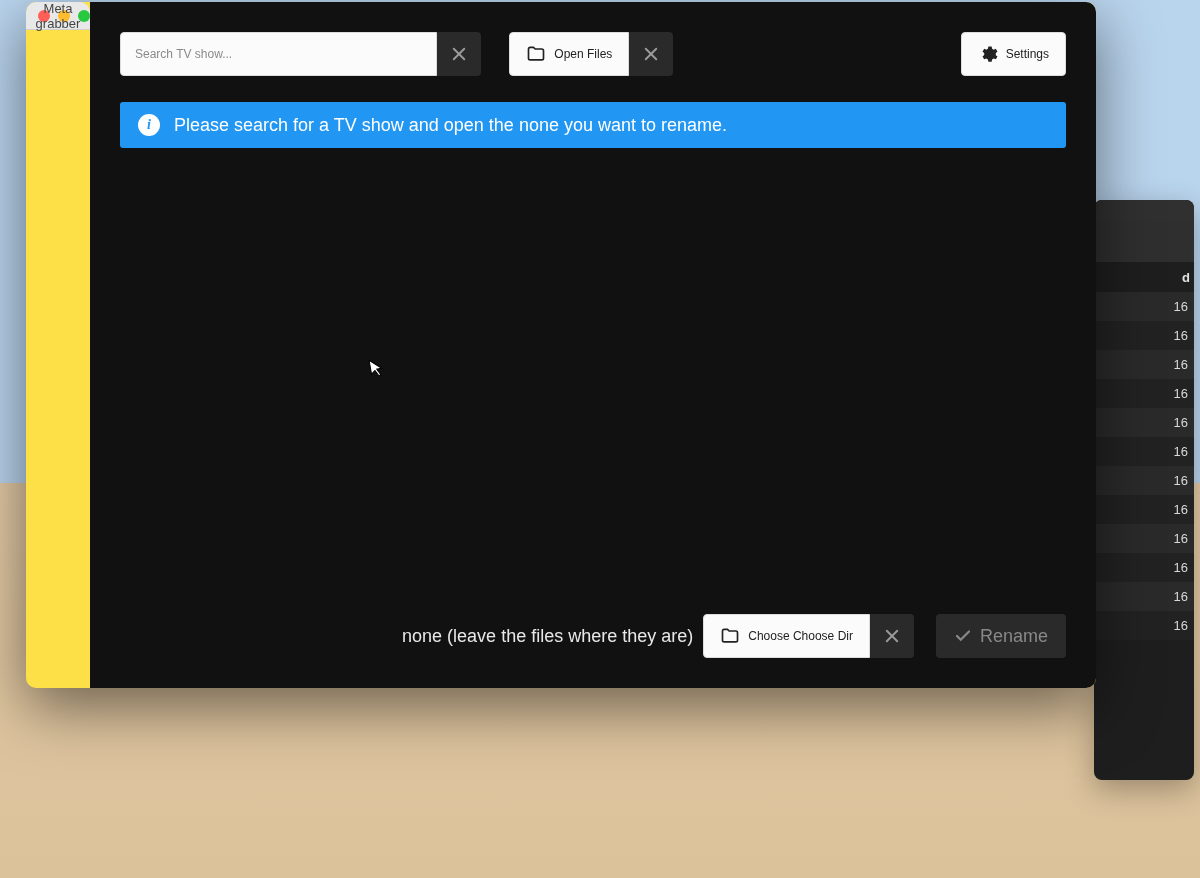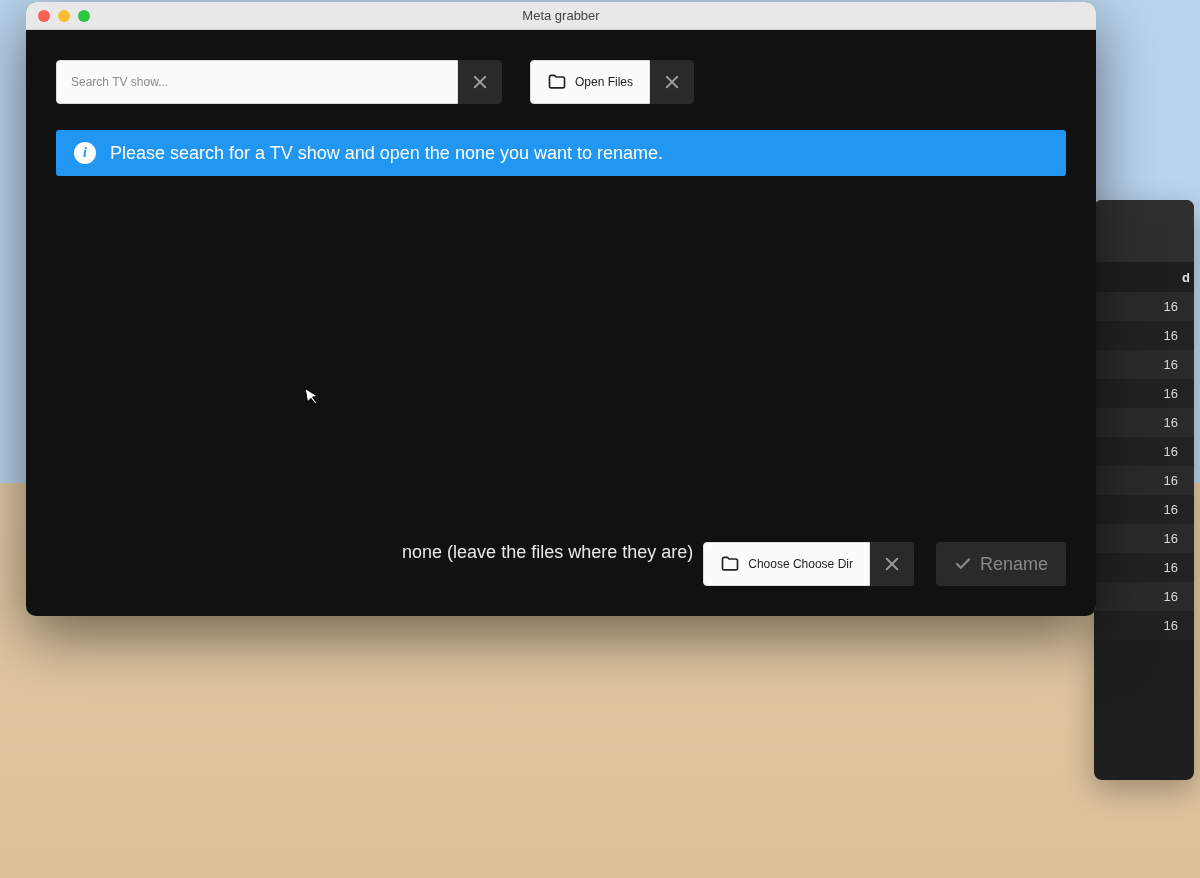--- a/index.html
+++ b/index.html
@@ -24,48 +24,48 @@
 }
 .bg-header {
   height: 22px;
   background: #303030;
 }
 .bg-row {
   height: 29px;
   display: flex;
   align-items: center;
   justify-content: flex-end;
-  padding-right: 16px;
+  padding-right: 6px;
   color: #d8d8d8;
   font-size: 13px;
 }
 .bg-row:nth-child(odd) { background: #2a2a2a; }
 .bg-row:nth-child(even) { background: #222; }
 .bg-label-row {
   height: 30px;
   display:flex;
   align-items:center;
   justify-content:flex-end;
   padding-right:4px;
   color:#e0e0e0;
   font-size:13px;
   font-weight:600;
 }
 .main-window {
   position: absolute;
   top: 2px;
   left: 26px;
   width: 1070px;
-  height: 614px;
-  background: #22c55e;
+  height: 686px;
+  background: #fde047;
   border-radius: 10px;
   box-shadow: 0 20px 60px rgba(0,0,0,0.5);
   overflow: hidden;
   display: flex;
-  flex-direction: column;
+  flex-direction: row;
 }
 .titlebar {
   height: 28px;
   background: #e8e8e8;
   display: flex;
   align-items: center;
   position: relative;
   border-top-left-radius: 10px;
   border-top-right-radius: 10px;
   border-bottom: 1px solid #d0d0d0;
@@ -171,20 +171,21 @@
   font-size: 14px;
   font-style: italic;
   font-family: Georgia, serif;
 }
 .bottom-bar {
   position: absolute;
   bottom: 30px;
   left: 30px;
   right: 30px;
   display: flex;
+  align-items: center;
   gap: 0;
   justify-content: flex-end;
 }
 .output-label {
   color: #e8e8e8;
   font-size: 18px;
   margin-right: 10px;
 }
 .btn-dark {
   height: 44px;
@@ -263,20 +264,26 @@
       </button>
       <button class="btn-x-dark">
         <svg width="18" height="18" viewBox="0 0 24 24" fill="none" stroke="currentColor" stroke-width="2.5" stroke-linecap="round">
             <line x1="5" y1="5" x2="19" y2="19"></line>
             <line x1="19" y1="5" x2="5" y2="19"></line>
           </svg>
       </button>
 
       <div class="spacer-big"></div>
 
+      <button class="btn">
+        <svg width="20" height="20" viewBox="0 0 24 24" fill="#222">
+            <path d="M12 8a4 4 0 1 0 0 8 4 4 0 0 0 0-8zm9.4 4a7.6 7.6 0 0 0-.1-1.2l2.1-1.6-2-3.4-2.5 1a7.3 7.3 0 0 0-2-1.2L16.4 3h-4l-.5 2.6a7.3 7.3 0 0 0-2 1.2l-2.5-1-2 3.4 2.1 1.6a7.6 7.6 0 0 0 0 2.4L5.4 15l2 3.4 2.5-1c.6.5 1.3.9 2 1.2l.5 2.6h4l.5-2.6c.7-.3 1.4-.7 2-1.2l2.5 1 2-3.4-2.1-1.6c.1-.4.1-.8.1-1.2z"></path>
+          </svg>
+        <span>Settings</span>
+      </button>
     </div>
 
     <div class="info-banner">
       <div class="info-icon">i</div>
       <span>Please search for a TV show and open the none you want to rename.</span>
     </div>
 
     <div class="cursor">
       <svg width="16" height="20" viewBox="0 0 16 20">
           <path d="M1 1 L1 15 L5 12 L8 18 L10 17 L7 11 L12 11 Z" fill="#fff" stroke="#000" stroke-width="1"></path>

